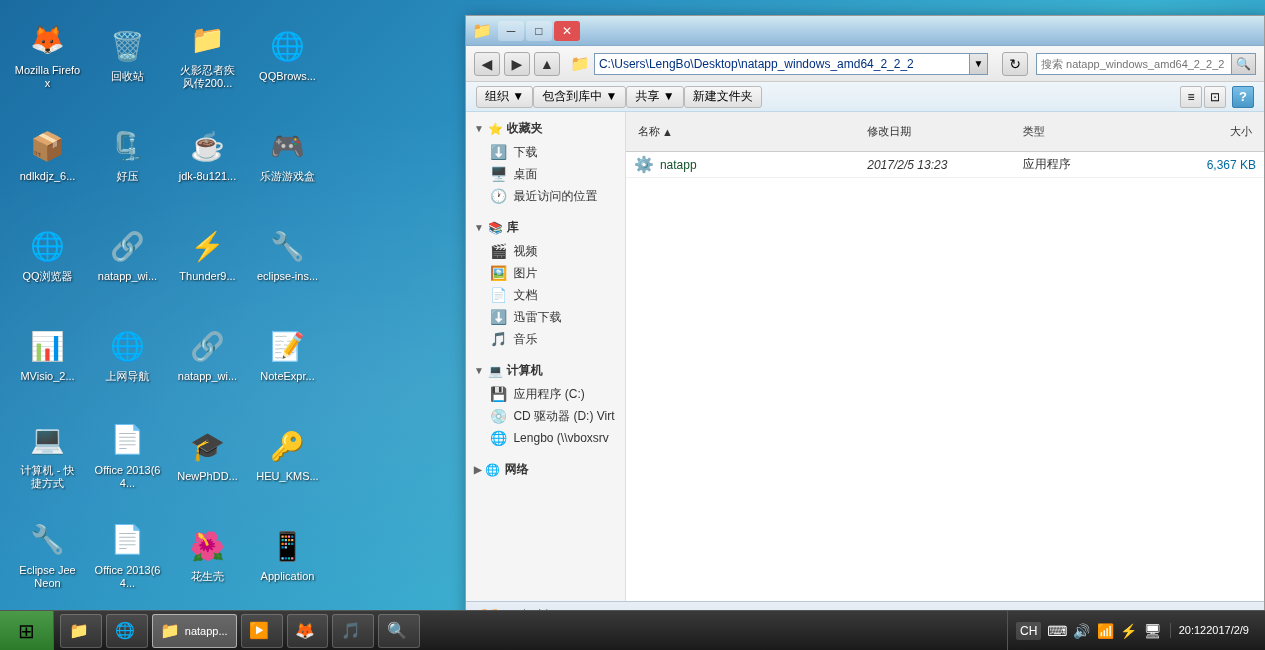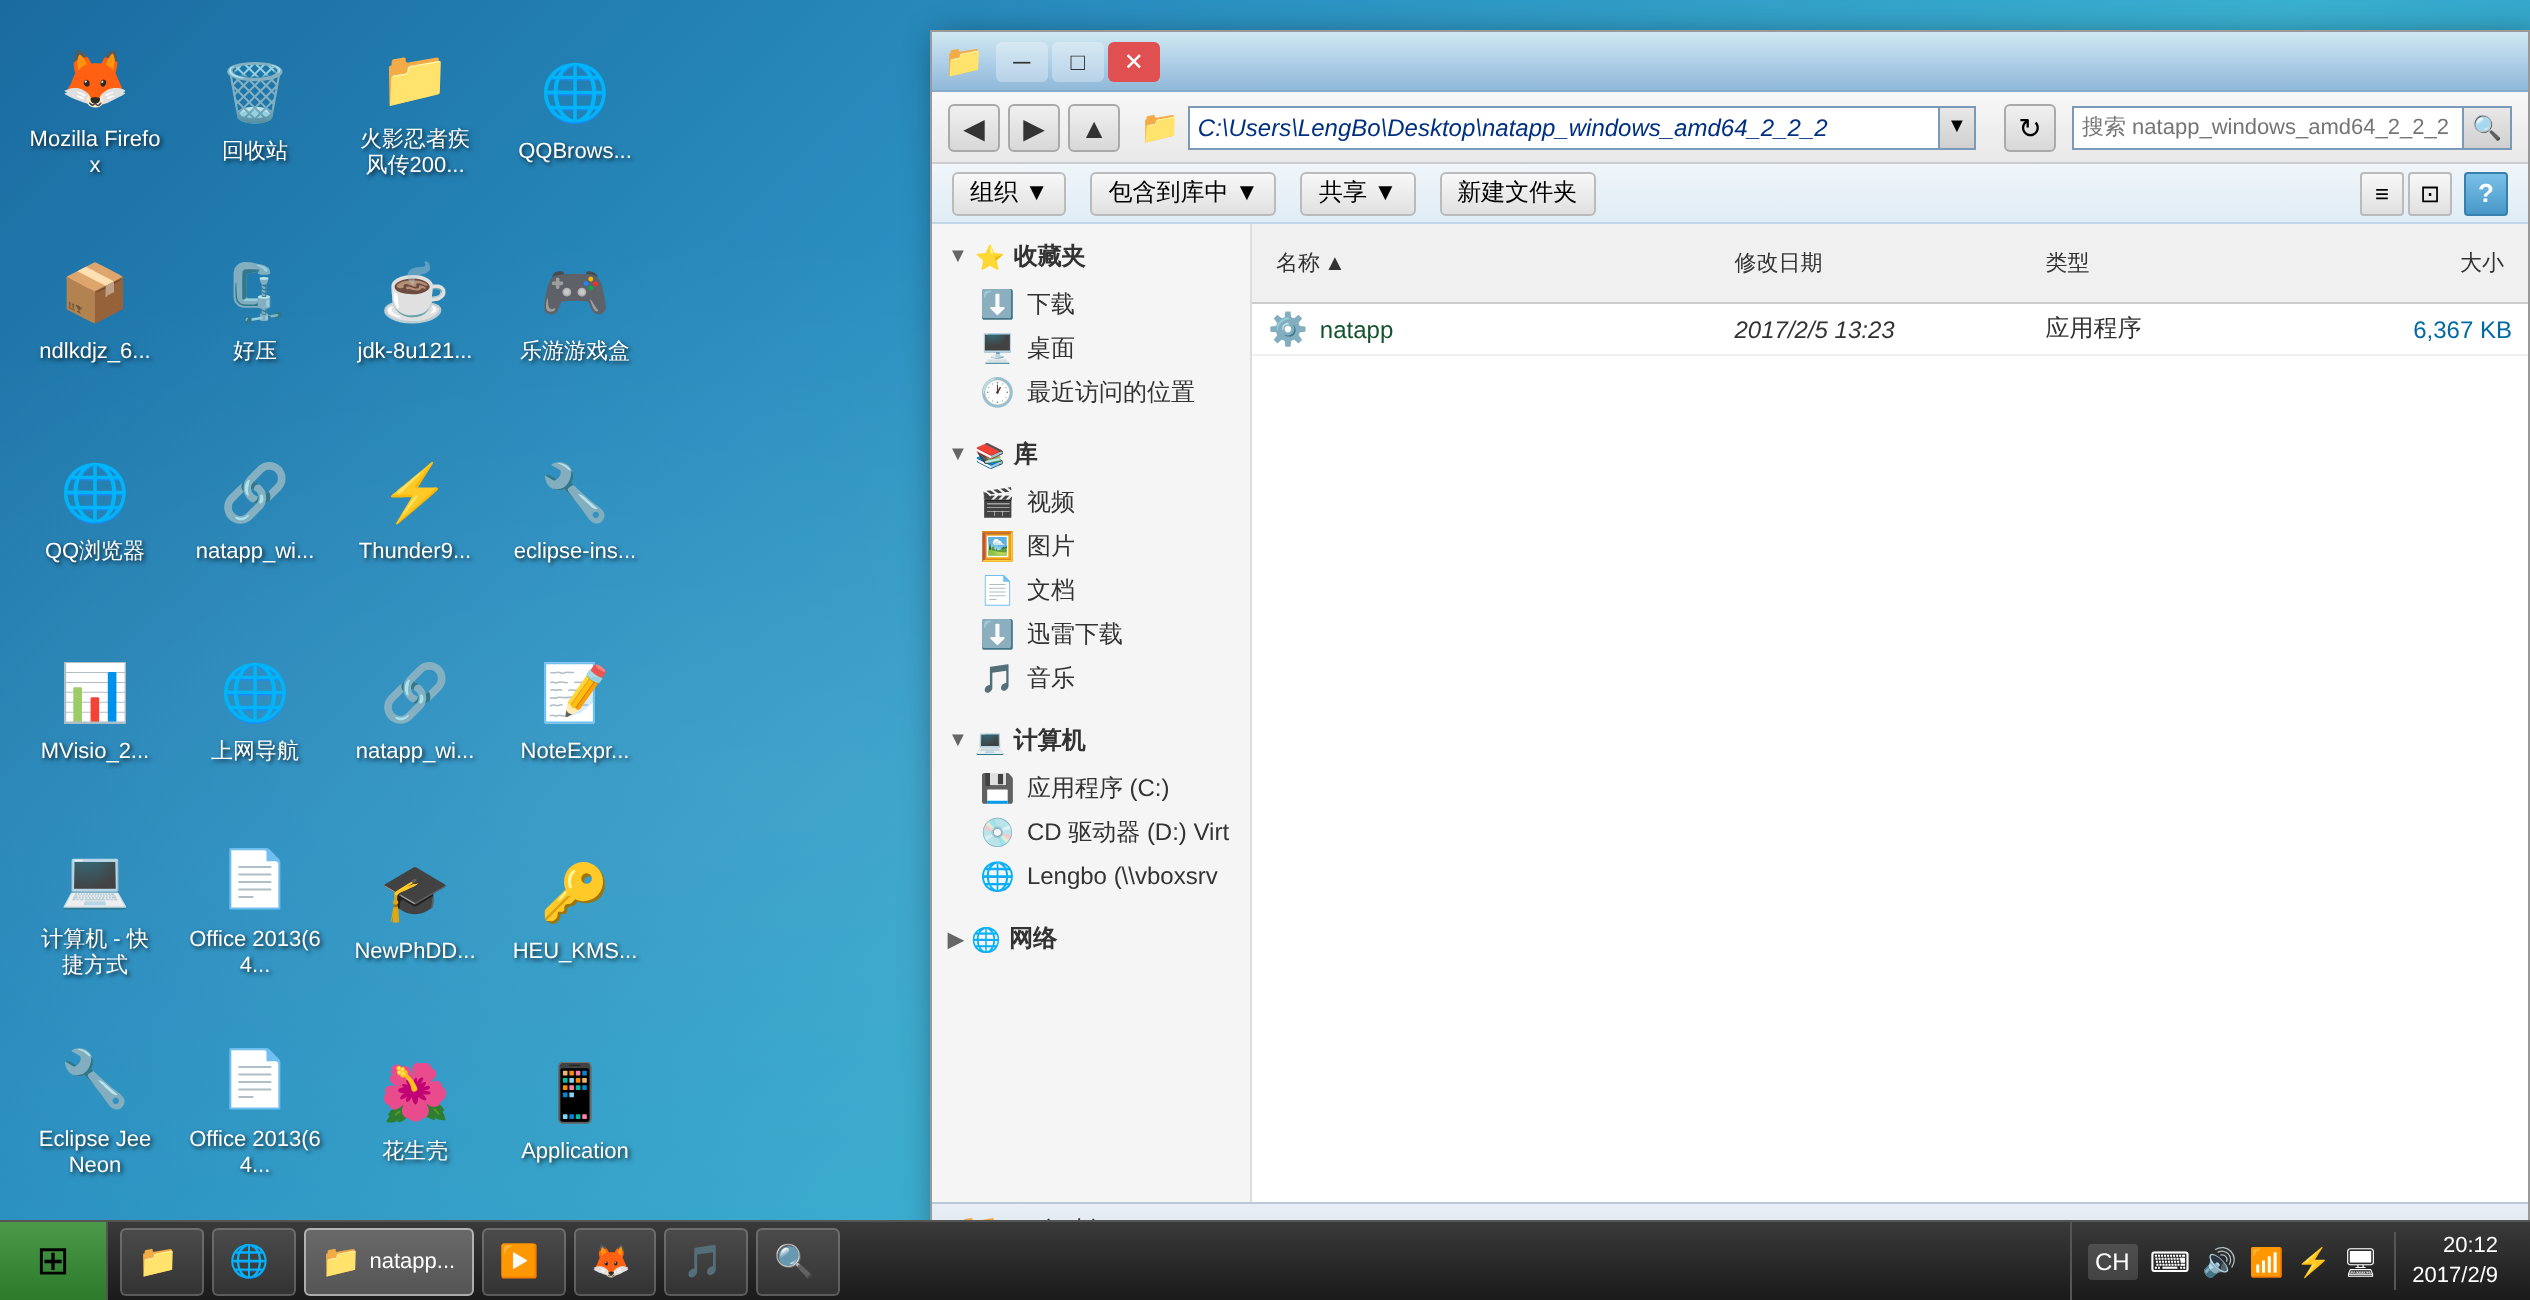--- a/index.html
+++ b/index.html
@@ -143,22 +143,22 @@
       display: flex;
       align-items: center;
       gap: 6px;
       color: white;
       font-size: 14px;
       margin-right: 8px;
     }
 
     .tray-clock {
       display: flex;
-      flex-direction: column;
-      align-items: flex-end;
+      flex-direction: row;
+      align-items: flex-start;
       color: white;
       font-size: 11px;
       line-height: 1.3;
       padding: 0 8px;
       border-left: 1px solid #555;
     }
 
     
     .explorer-window {
       position: absolute;
@@ -257,21 +257,20 @@
 
     .address-bar {
       flex: 1;
       height: 22px;
       border: 1px solid #7a9ab8;
       padding: 0 4px;
       font-size: 12px;
       color: #003080;
       background: white;
       outline: none;
-      font-style: italic;
     }
 
     .address-dropdown {
       width: 18px;
       height: 22px;
       background: linear-gradient(to bottom, #e8e8e8, #d0d0d0);
       border: 1px solid #7a9ab8;
       border-left: none;
       cursor: pointer;
       display: flex;
@@ -324,21 +323,21 @@
 
     
     .command-bar {
       height: 30px;
       background: linear-gradient(to bottom, #f0f6fa 0%, #e0ecf5 100%);
       border-bottom: 1px solid #c0d8e8;
       display: flex;
       align-items: center;
       padding: 0 10px;
       flex-shrink: 0;
-      gap: 12px;
+      gap: 0;
     }
 
     .cmd-btn {
       height: 22px;
       padding: 0 8px;
       background: linear-gradient(to bottom, #f8f8f8, #e0e0e0);
       border: 1px solid #bbb;
       border-radius: 3px;
       cursor: pointer;
       font-size: 12px;

